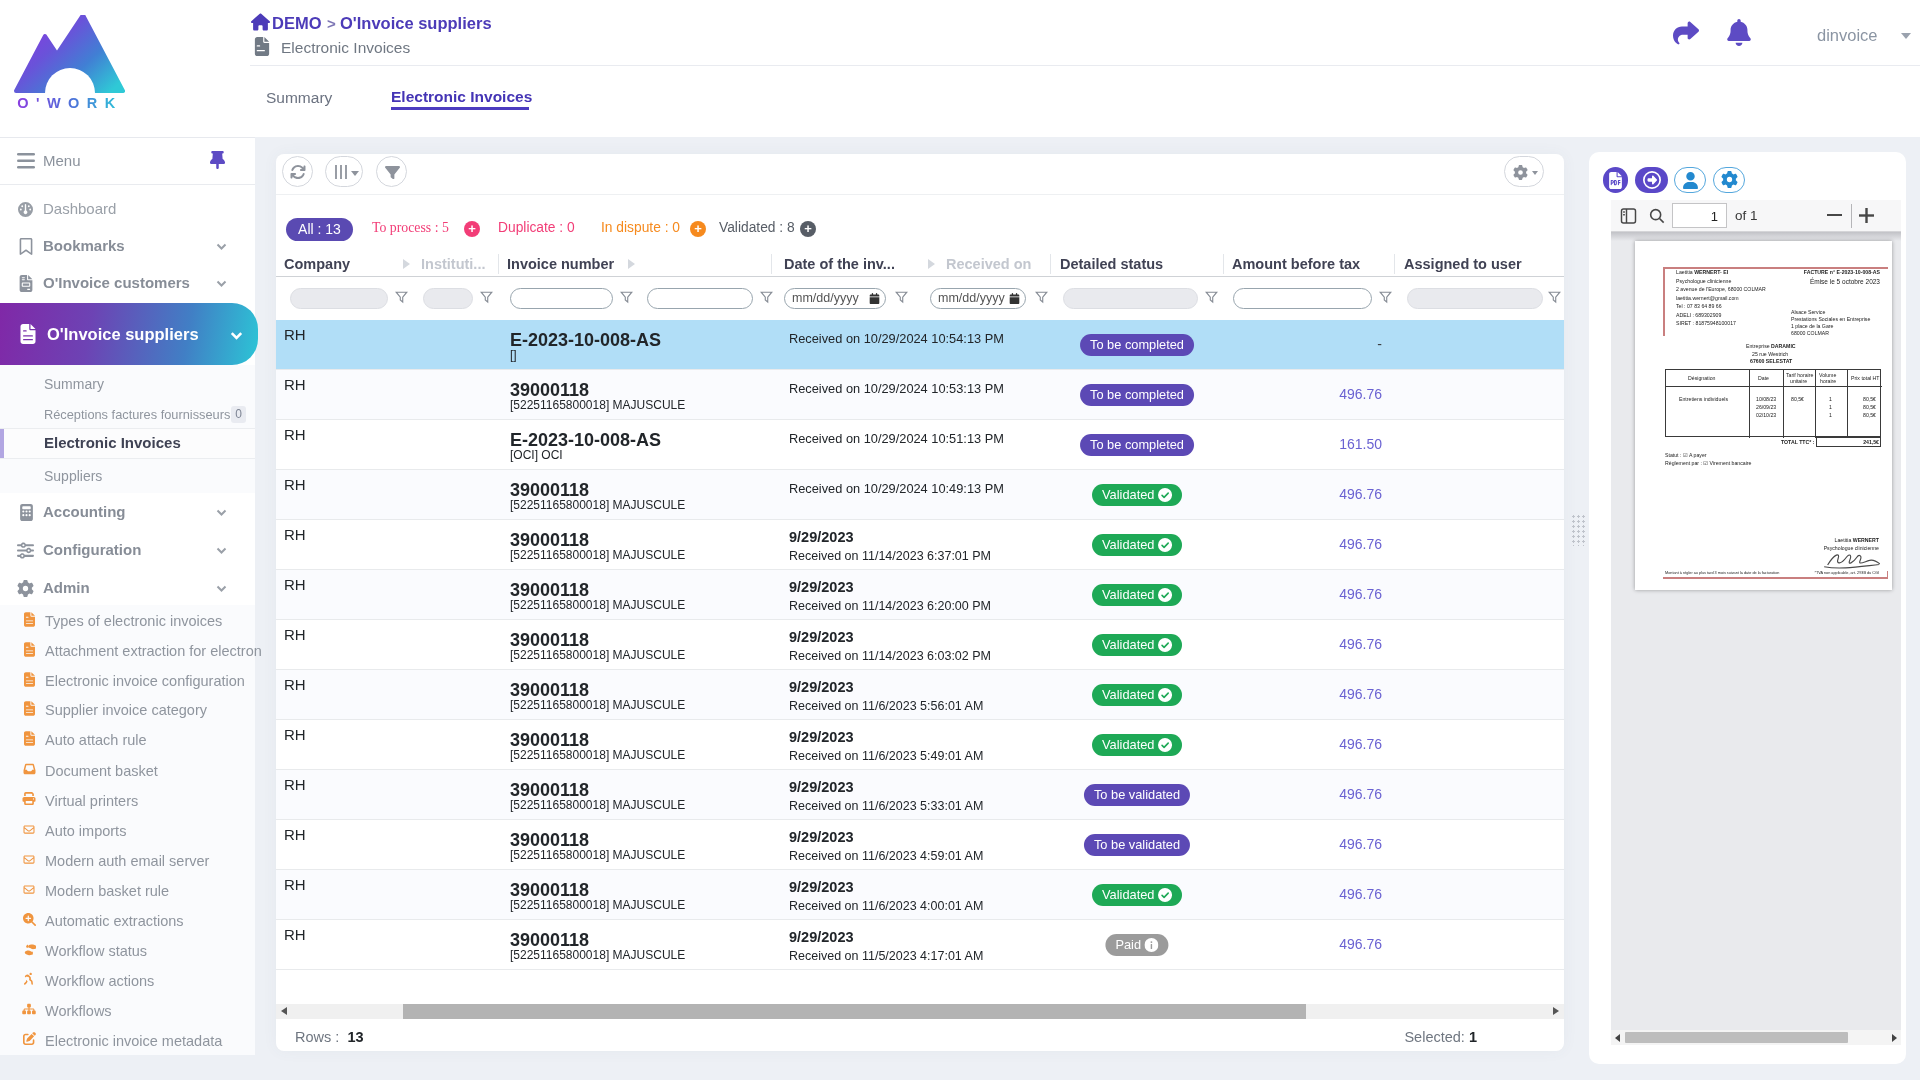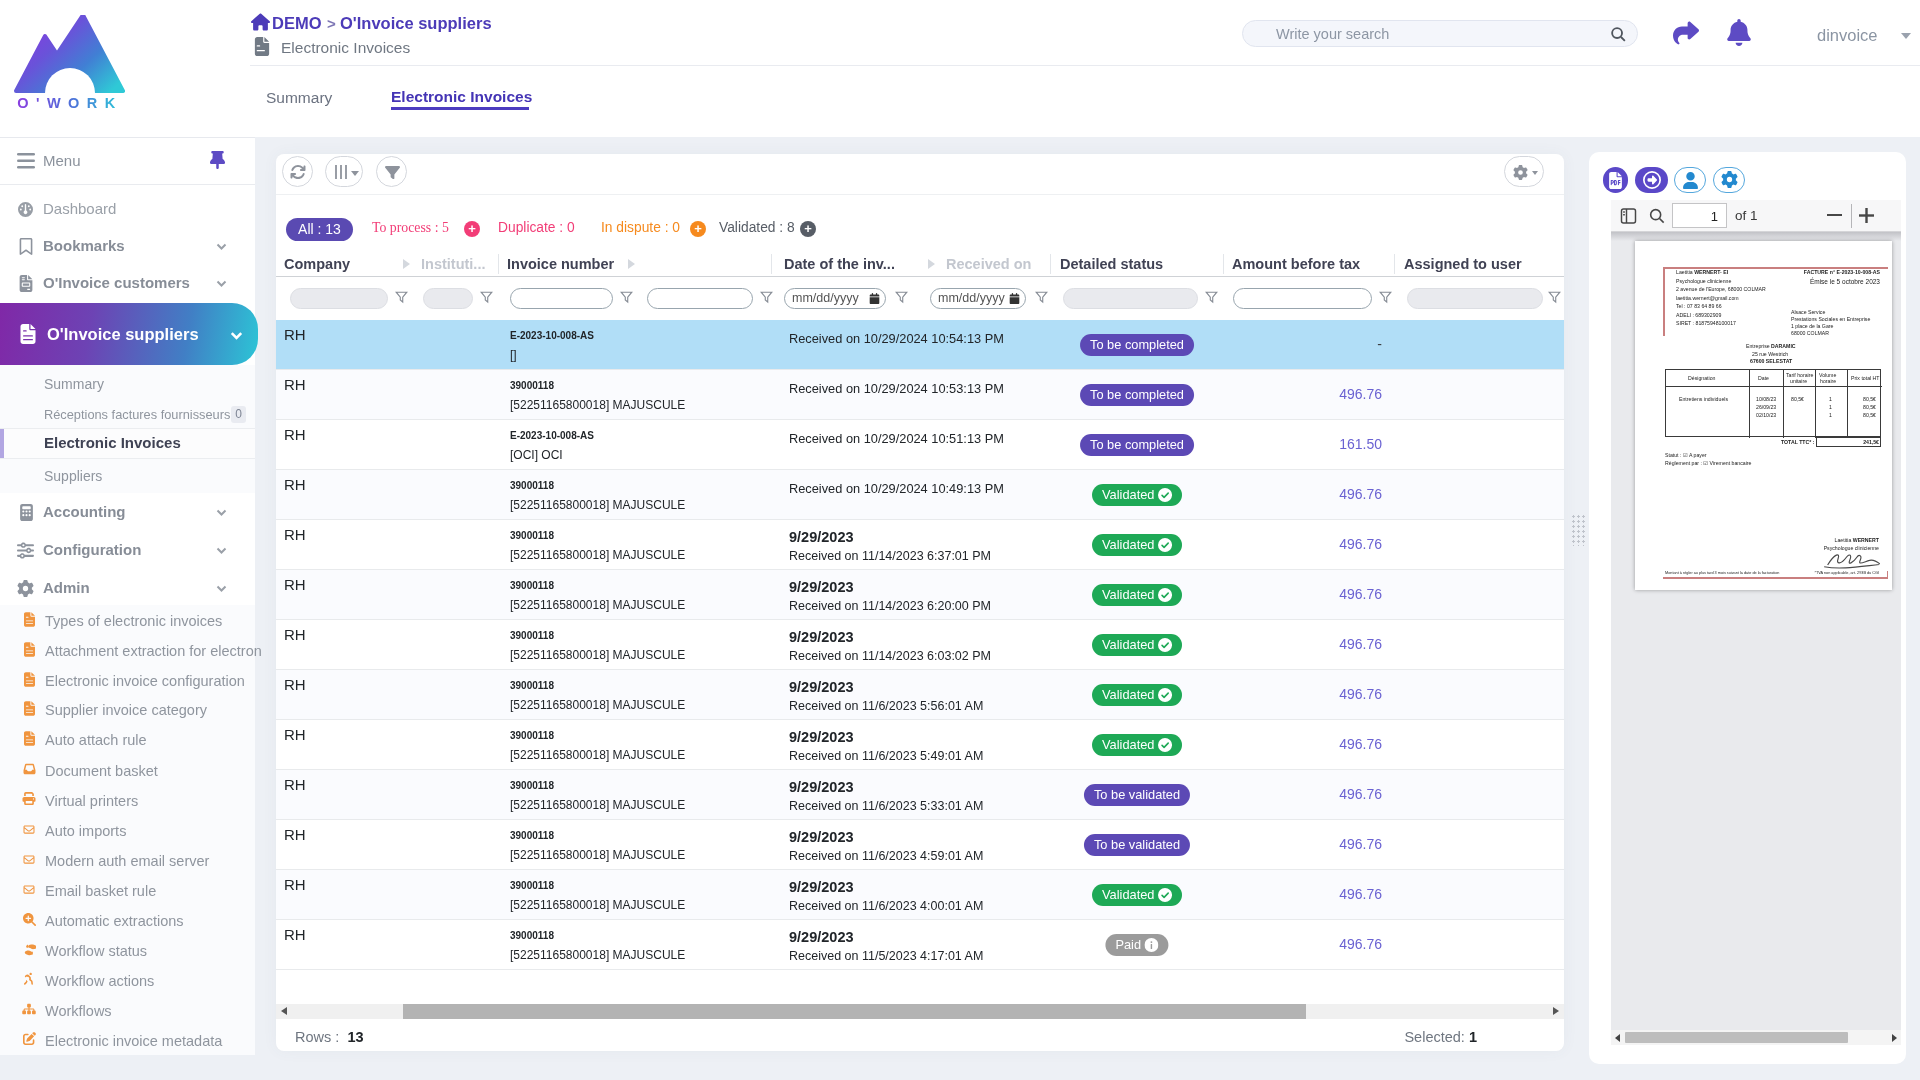--- a/index.html
+++ b/index.html
@@ -57,21 +57,21 @@
 .fin{position:absolute;top:134px;height:21px;border-radius:11px;}
 .fgray{background:#e9eaee;border:1px solid #dcdee3;}
 .fwhite{background:#fff;border:1px solid #98a5ae;}
 .fdate{background:#fff;border:1px solid #98a5ae;color:#555;font-size:12.5px;line-height:19px;padding-left:7px;white-space:nowrap;}
 .funnel{position:absolute;top:137px;width:13px;height:13px;}
 .row{position:absolute;left:0;width:1288px;height:50px;border-bottom:1px solid #e8eaec;}
 .rw{background:#fff;}
 .rg{background:#fafbfe;}
 .rsel{background:#b1def7;}
 .rh-c{position:absolute;left:8px;top:6px;font-size:15px;color:#212529;}
-.inv-c{position:absolute;left:234px;top:10px;font-size:10px;font-weight:bold;color:#212529;}
+.inv-c{position:absolute;left:234px;top:10px;font-size:18px;font-weight:bold;color:#212529;}
 .sub-c{position:absolute;left:234px;top:28px;font-size:12px;color:#212529;}
 .d1-c{position:absolute;left:513px;top:11px;font-size:12.8px;color:#212529;}
 .db-c{position:absolute;left:513px;top:9px;font-size:14.5px;font-weight:bold;color:#212529;}
 .d2-c{position:absolute;left:513px;top:29px;font-size:12.5px;color:#212529;}
 .amt-c{position:absolute;right:182px;top:16px;font-size:14px;color:#6a62d2;}
 .pill{position:absolute;left:861px;top:14px;transform:translateX(-50%);height:22px;border-radius:11px;color:#fff;font-size:12.8px;line-height:21px;padding:0 10px;white-space:nowrap;}
 .ppur{background:#5c49b5;}
 .pgrn{background:#1ea956;}
 .pgray{background:#9b9b9b;color:#fff;}
 .footr{position:absolute;left:0;top:865px;width:1220px;height:32px;font-size:14.5px;color:#6f7680;}
@@ -114,27 +114,20 @@
     <span class="crumb-sep">&gt;</span>
     <span class="crumb2">O'Invoice suppliers</span>
   <svg class="abs" style="left:254px;top:37px" width="16" height="19" viewBox="0 0 384 512">
       <path fill="#717a85" d="M224 0H64C28.7 0 0 28.7 0 64v384c0 35.3 28.7 64 64 64h256c35.3 0 64-28.7 64-64V160H256c-17.7 0-32-14.3-32-32V0zm32 0v128h128L256 0zM64 224h64c8.8 0 16 7.2 16 16s-7.2 16-16 16H64c-8.8 0-16-7.2-16-16s7.2-16 16-16zm0 128h192c8.8 0 16 7.2 16 16s-7.2 16-16 16H64c-8.8 0-16-7.2-16-16s7.2-16 16-16z"></path>
     </svg>
   <span class="crumbline2">Electronic Invoices</span>
   <div class="hline"></div>
   <span class="tab1">Summary</span>
     <span class="tab2">Electronic Invoices</span>
     <div class="tabu"></div>
-  <div id="search">
-      <span>Write your search</span>
-    <svg class="abs" style="left:367px;top:5px" width="17" height="17" viewBox="0 0 24 24" fill="none" stroke="#50565e" stroke-width="2.6">
-        <circle cx="10" cy="10" r="7"></circle>
-        <line x1="15.5" y1="15.5" x2="21" y2="21"></line>
-      </svg>
-  </div>
   <svg class="abs" style="left:1673px;top:20px" width="26" height="26" viewBox="0 0 512 512">
       <path fill="#5d4bc4" d="M307 34.8c-11.5 5.1-19 16.6-19 29.2l0 64-112 0C78.8 128 0 206.8 0 304C0 417.3 81.5 467.9 100.2 478.1c2.5 1.4 5.3 1.9 8.1 1.9c10.9 0 19.7-8.9 19.7-19.7c0-7.5-4.3-14.4-9.8-19.5C108.8 431.9 96 414.4 96 384c0-53 43-96 96-96l96 0 0 64c0 12.6 7.4 24.1 19 29.2s25 3 34.4-5.4l160-144c6.7-6.1 10.6-14.7 10.6-23.8s-3.8-17.7-10.6-23.8l-160-144c-9.4-8.5-22.9-10.6-34.4-5.4z"></path>
     </svg>
   <svg class="abs" style="left:1727px;top:19px" width="24" height="27" viewBox="0 0 448 512">
       <path fill="#5d4bc4" d="M224 0c-17.7 0-32 14.3-32 32v19.2C119 66 64 130.6 64 208v18.8c0 47-17.3 92.4-48.5 127.6l-7.4 8.3c-8.4 9.4-10.4 22.9-5.3 34.4S19.4 416 32 416h384c12.6 0 24-7.4 29.2-18.9s3.1-25-5.3-34.4l-7.4-8.3C401.3 319.2 384 273.9 384 226.8V208c0-77.4-55-142-128-156.8V32c0-17.7-14.3-32-32-32zm45.3 493.3c12-12 18.7-28.3 18.7-45.3H224 160c0 17 6.7 33.3 18.7 45.3s28.3 18.7 45.3 18.7s33.3-6.7 45.3-18.7z"></path>
     </svg>
   <span class="usr">dinvoice</span>
     <div class="usr-caret"></div>
 </div>
 <div id="side">
@@ -240,21 +233,21 @@
 <div class="sub2">
   <span class="aitem" style="top:8px">Types of electronic invoices</span>
   <span class="aitem" style="top:38px">Attachment extraction for electron</span>
   <span class="aitem" style="top:68px">Electronic invoice configuration</span>
   <span class="aitem" style="top:97px">Supplier invoice category</span>
   <span class="aitem" style="top:127px">Auto attach rule</span>
   <span class="aitem" style="top:158px">Document basket</span>
   <span class="aitem" style="top:188px">Virtual printers</span>
   <span class="aitem" style="top:218px">Auto imports</span>
   <span class="aitem" style="top:248px">Modern auth email server</span>
-  <span class="aitem" style="top:278px">Email basket rule</span>
+  <span class="aitem" style="top:278px">Modern basket rule</span>
   <span class="aitem" style="top:308px">Automatic extractions</span>
   <span class="aitem" style="top:338px">Workflow status</span>
   <span class="aitem" style="top:368px">Workflow actions</span>
   <span class="aitem" style="top:398px">Workflows</span>
   <span class="aitem" style="top:428px">Electronic invoice metadata</span>
   <svg class="aic" style="top:7px;left:24px;width:11px;height:15px" viewBox="0 0 384 512">
       <path fill="#f0953f" d="M64 0C28.7 0 0 28.7 0 64V448c0 35.3 28.7 64 64 64H320c35.3 0 64-28.7 64-64V160H256c-17.7 0-32-14.3-32-32V0H64zM256 0V128H384L256 0zM80 160h64c8.8 0 16 7.2 16 16s-7.2 16-16 16H80c-8.8 0-16-7.2-16-16s7.2-16 16-16zm0 128H304c8.8 0 16 7.2 16 16s-7.2 16-16 16H80c-8.8 0-16-7.2-16-16s7.2-16 16-16zm0 96H304c8.8 0 16 7.2 16 16s-7.2 16-16 16H80c-8.8 0-16-7.2-16-16s7.2-16 16-16z"></path>
     </svg>
   <svg class="aic" style="top:37px;left:24px;width:11px;height:15px" viewBox="0 0 384 512">
       <path fill="#f0953f" d="M64 0C28.7 0 0 28.7 0 64V448c0 35.3 28.7 64 64 64H320c35.3 0 64-28.7 64-64V160H256c-17.7 0-32-14.3-32-32V0H64zM256 0V128H384L256 0zM80 160h64c8.8 0 16 7.2 16 16s-7.2 16-16 16H80c-8.8 0-16-7.2-16-16s7.2-16 16-16zm0 128H304c8.8 0 16 7.2 16 16s-7.2 16-16 16H80c-8.8 0-16-7.2-16-16s7.2-16 16-16zm0 96H304c8.8 0 16 7.2 16 16s-7.2 16-16 16H80c-8.8 0-16-7.2-16-16s7.2-16 16-16z"></path>

